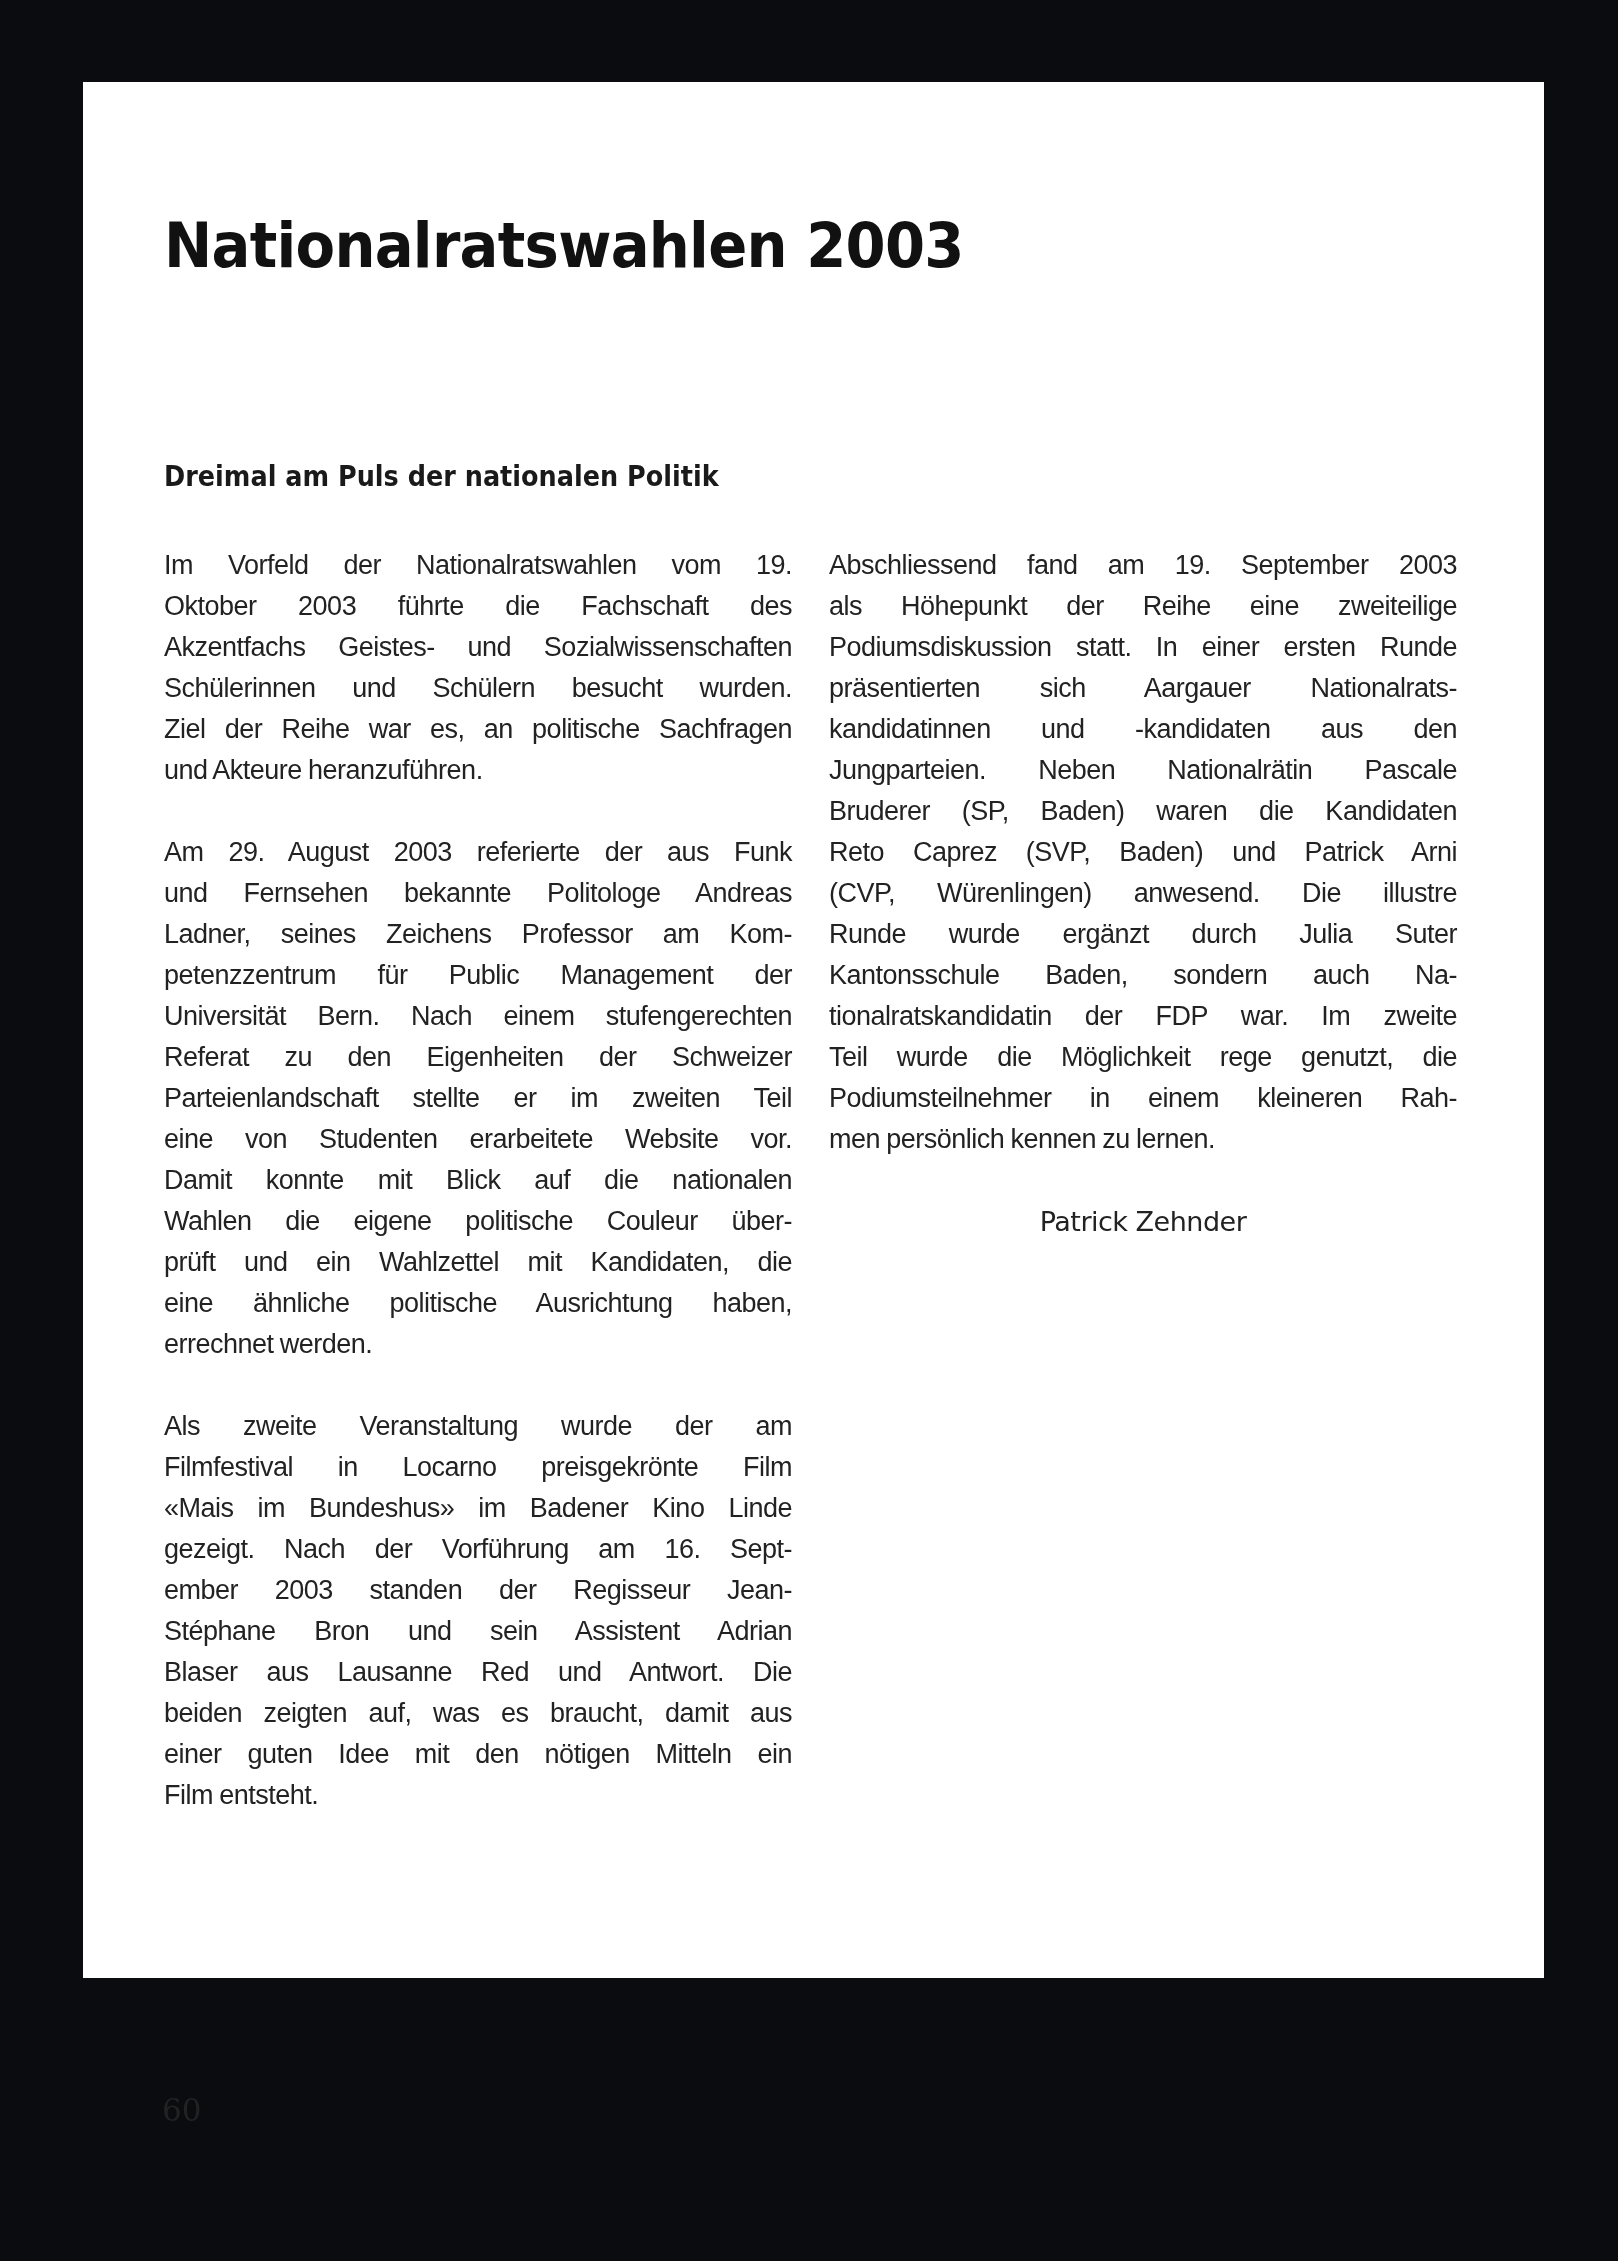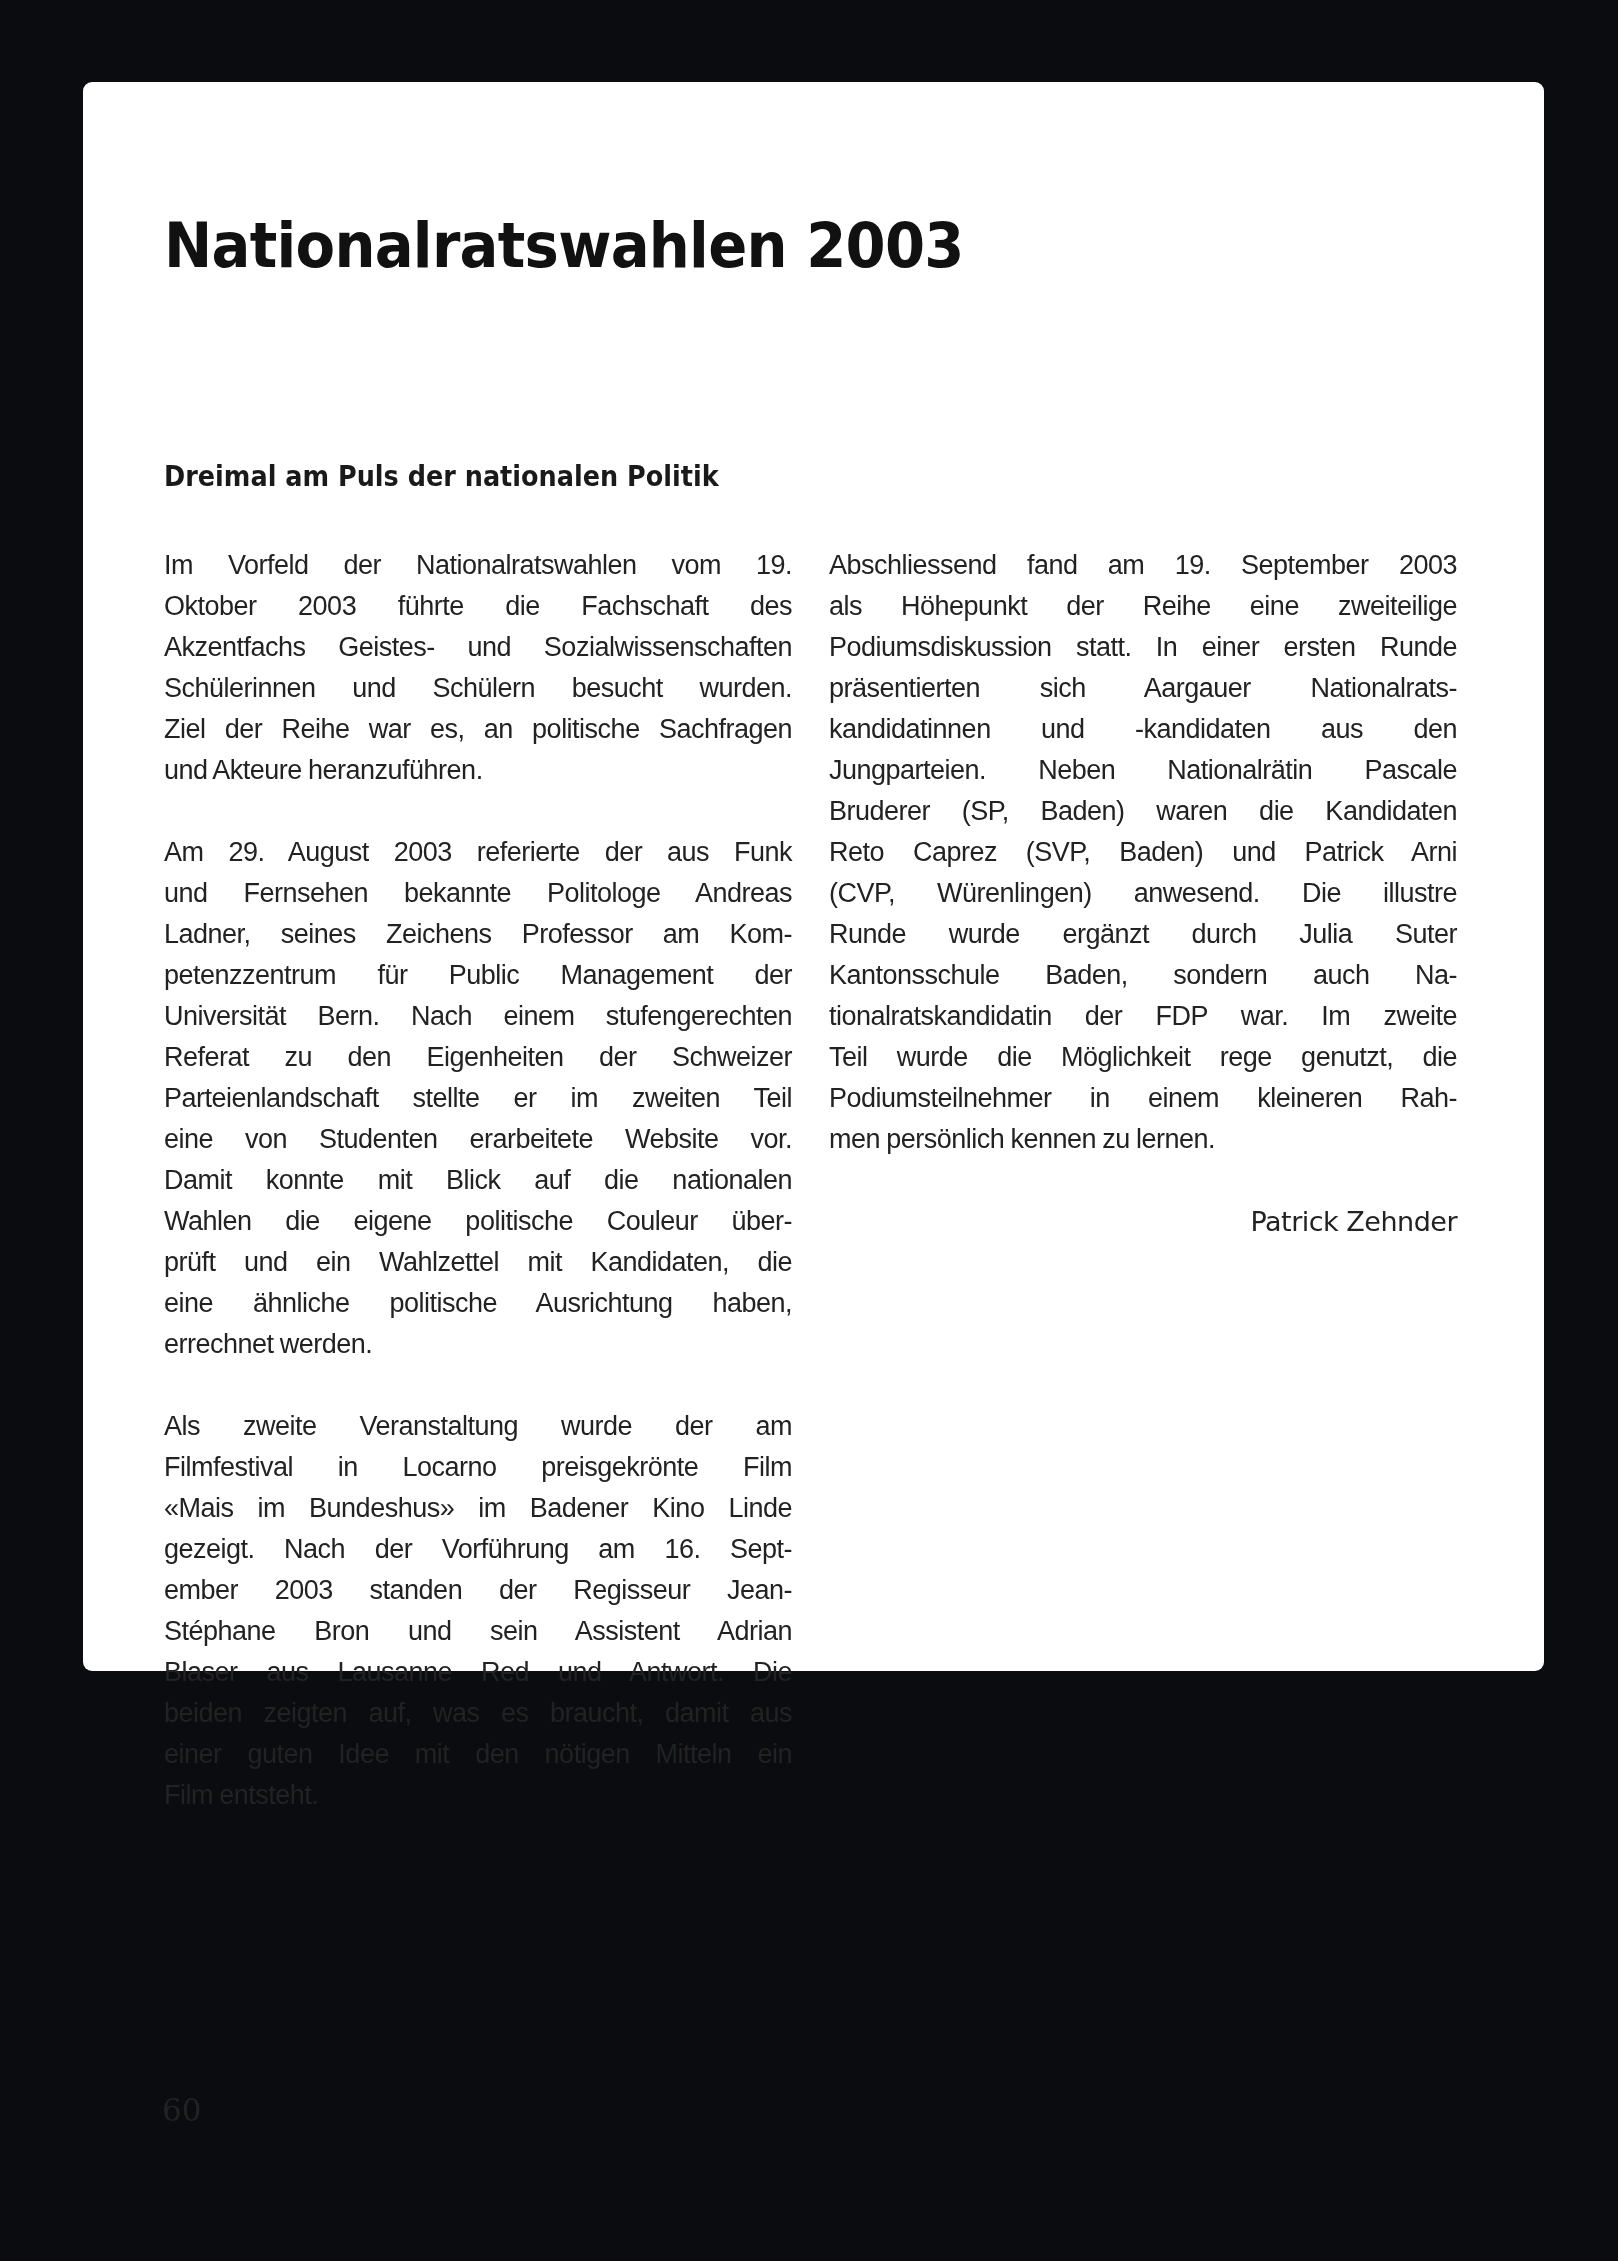--- a/index.html
+++ b/index.html
@@ -5,23 +5,22 @@
   html, body { margin: 0; padding: 0; }
   body {
     width: 1619px; height: 2261px;
     background: #0b0c10;
     position: relative;
     overflow: hidden;
   }
   .page {
     position: absolute;
     left: 83px; top: 82px;
-    width: 1461px; height: 1589px;
+    width: 1461px; height: 1896px;
     background: #ffffff;
-    border-radius: 9px;
   }
   .title {
     position: absolute;
     left: 81px; top: 133px;
     margin: 0;
     font-family: "DejaVu Sans", sans-serif;
     font-weight: bold;
     font-size: 62px;
     letter-spacing: -0.8px;
     line-height: 1;
@@ -70,21 +69,21 @@
     text-align: right;
     text-align-last: left;
   }
   .signature {
     display: block;
     height: 41px;
     line-height: 41px;
     font-family: "DejaVu Sans", sans-serif;
     font-size: 27px;
     color: #222222;
-    text-align: right;
+    text-align: center;
     letter-spacing: -0.5px;
   }
   .page-number {
     position: absolute;
     left: 79px; top: 2010px;
     font-family: "DejaVu Serif", serif;
     font-size: 31px;
     color: #222222;
   }
 </style>

